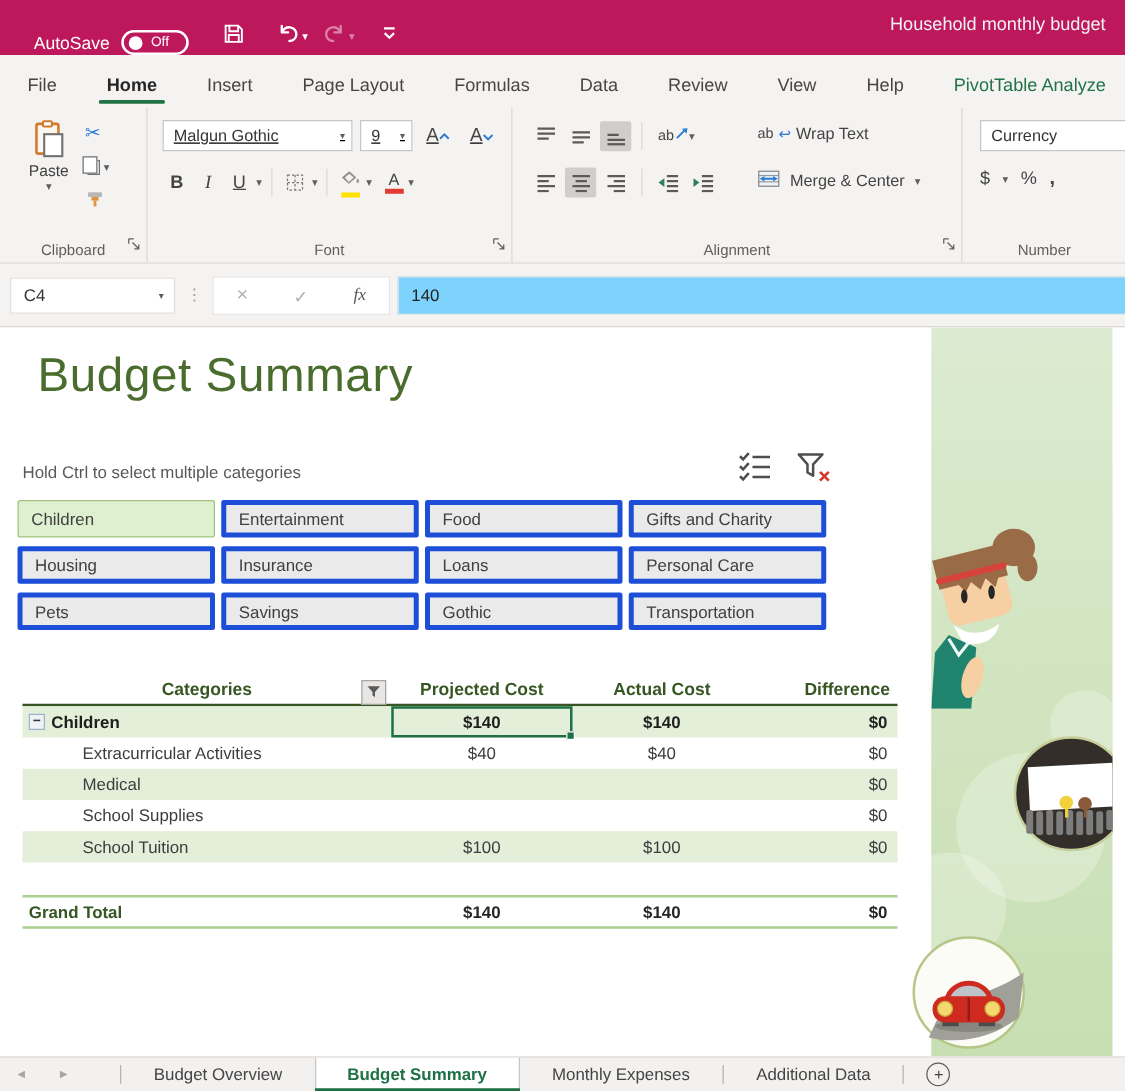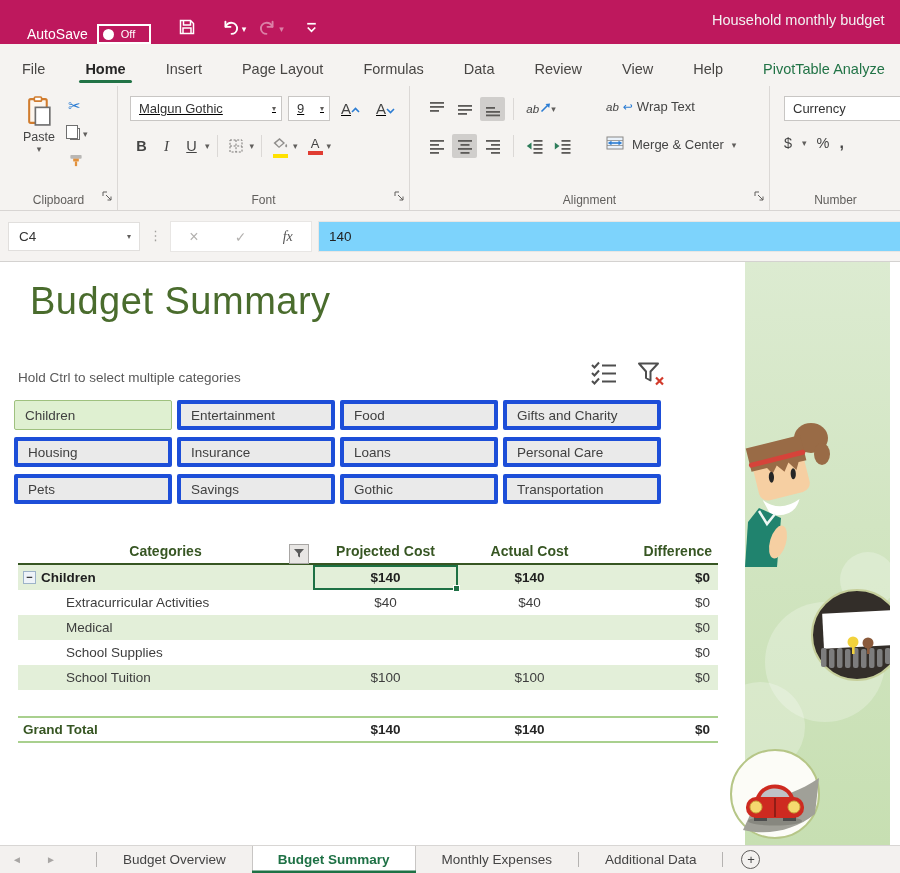--- a/index.html
+++ b/index.html
@@ -2,21 +2,21 @@
 <html><head>
 <meta charset="utf-8">
 <style>
   * { margin:0; padding:0; box-sizing:border-box; }
   body { font-family:"Liberation Sans", sans-serif; background:#fff; }
   .app { position:relative; width:900px; height:873px; overflow:hidden; background:#fff; }
 
   
   .titlebar { position:relative; height:44px; background:#be185d; display:flex; align-items:flex-end; overflow:hidden; color:#fff; }
   .autosave { display:flex; align-items:center; gap:9px; margin-left:27px; font-size:14px; }
-  .toggle-pill { width:54px; height:20px; border:2px solid #fff; border-radius:0; display:flex; align-items:center; cursor:pointer; }
+  .toggle-pill { width:54px; height:20px; border:2px solid #fff; border-radius:10px; display:flex; align-items:center; cursor:pointer; }
   .toggle-knob { width:11px; height:11px; background:#fff; border-radius:50%; margin-left:4px; }
   .toggle-state { font-size:11px; margin-left:7px; }
   .tb-btn { display:flex; align-items:center; justify-content:center; height:30px; padding:0 6px; }
   .tb-save { margin-left:20px; }
   .tb-undo { margin-left:12px; }
   .chev { font-size:9px; color:#fff; margin-left:2px; }
   .dim { opacity:.45; }
   .doc-title { position:absolute; left:712px; top:12px; font-size:14.5px; color:#f2f2f2; white-space:nowrap; }
 
   
@@ -61,21 +61,21 @@
   .bar-ic { display:flex; flex-direction:column; align-items:center; cursor:pointer; padding:0 2px; }
   .color-bar { width:15px; height:4px; margin-top:1px; }
   .fc-letter { font-size:13px; color:#444; line-height:13px; }
 
   .arow1 { position:absolute; left:14px; top:11px; display:flex; align-items:center; gap:3px; }
   .arow2 { position:absolute; left:14px; top:48px; display:flex; align-items:center; gap:3px; }
   .ln-btn { width:25px; height:24px; display:flex; align-items:center; justify-content:center; cursor:pointer; border-radius:2px; }
   .ln-btn.on { background:#d0cecc; }
   .wrap-btn { position:absolute; left:196px; top:13px; display:flex; align-items:center; gap:4px; font-size:13px; color:#444; cursor:pointer; white-space:nowrap; }
   .merge-btn { position:absolute; left:196px; top:50px; display:flex; align-items:center; gap:8px; font-size:13px; color:#444; cursor:pointer; white-space:nowrap; }
-  .ab-txt { font-size:11.5px; color:#444; font-style:italic; }
+  .ab-txt { font-size:11.5px; color:#444; }
   .wrap-arrow { color:#2b7cd3; font-size:12px; }
 
   .num-combo { position:absolute; left:14px; top:10px; width:130px; }
   .nrow2 { position:absolute; left:14px; top:48px; display:flex; align-items:center; gap:10px; font-size:14.5px; color:#444; }
   .nrow2 .comma { font-weight:700; font-size:16px; }
 
   
   .formula-bar { position:relative; height:51px; background:#f5f3f1; border-bottom:1px solid #d4d2d0; }
   .name-box { position:absolute; left:8px; top:11px; width:132px; height:29px; background:#fff; border:1px solid #e1dfdd; display:flex; align-items:center; font-size:13.5px; color:#333; padding-left:10px; cursor:text; }
   .name-box .chevg { margin-left:auto; margin-right:8px; font-size:8px; }

